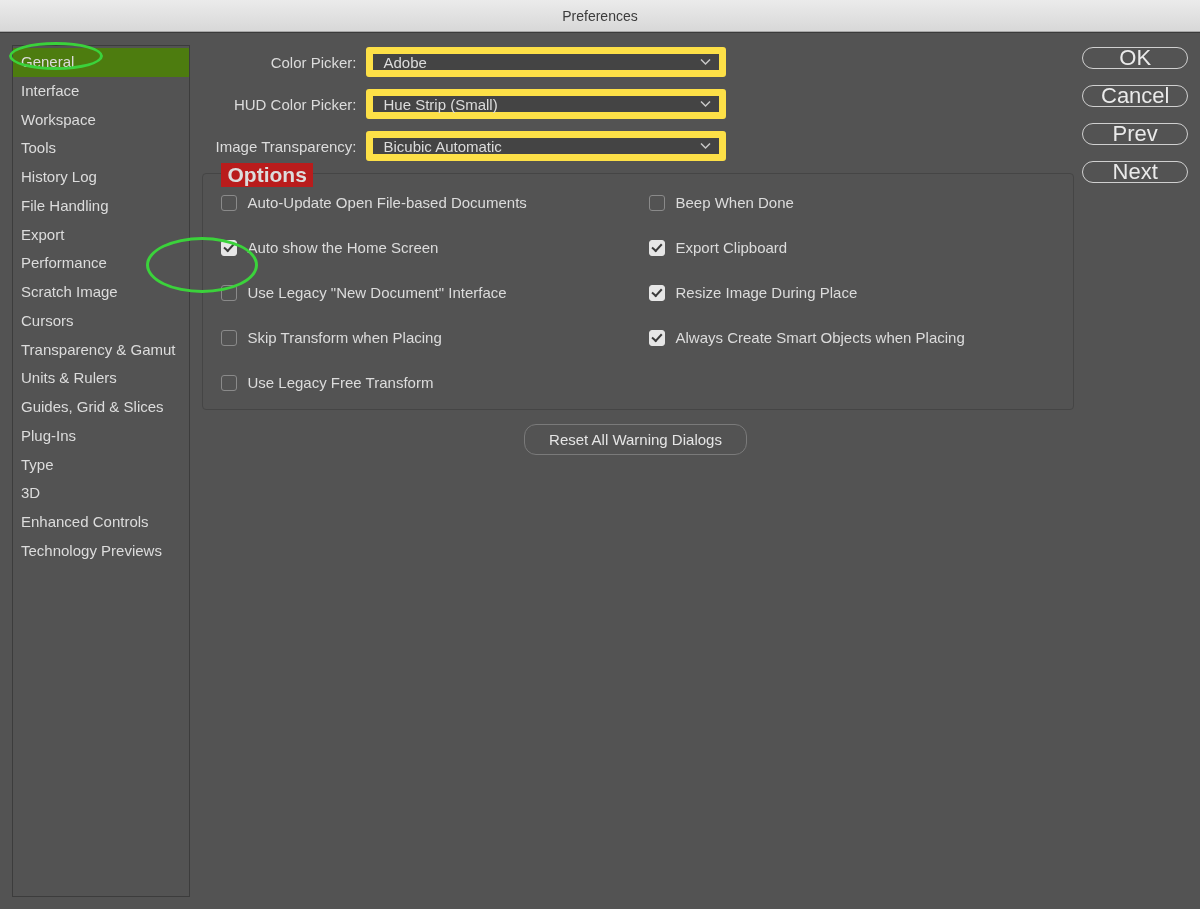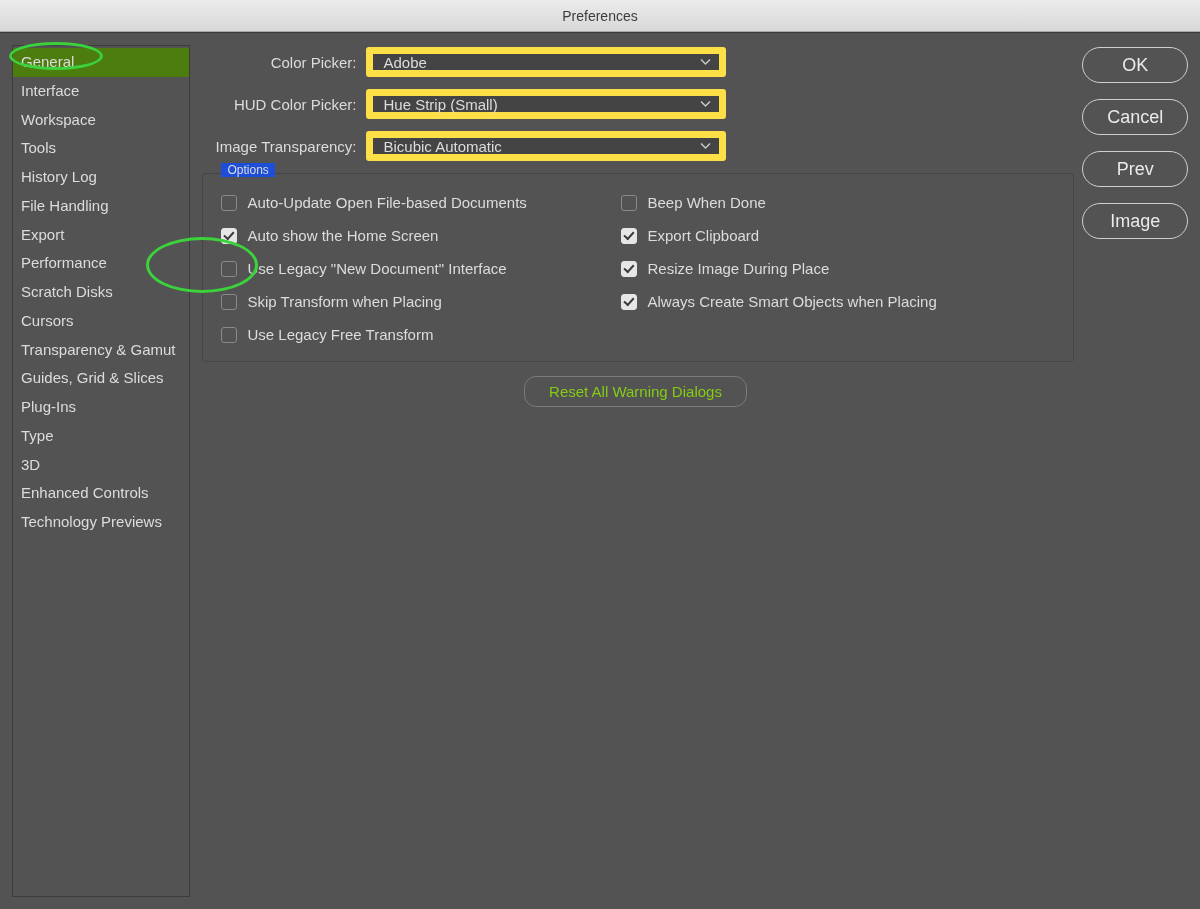--- a/index.html
+++ b/index.html
@@ -96,30 +96,32 @@
     border-radius: 4px;
     margin: 6px 0 14px 6px;
     padding: 20px 18px 18px 18px;
     position: relative;
     width: 872px;
   }
   .options-legend {
     position: absolute;
     top: -11px;
     left: 18px;
-    background: #1d4ed8;
+    background: #b91c1c;
     padding: 0 6px;
     color: #dcdcdc;
-    font-size: 12px;
+    font-size: 21px;
+    font-weight: bold;
   }
   .options-grid {
     display: grid;
     grid-template-columns: 400px auto;
     column-gap: 0;
     row-gap: 16px;
+    gap: 28px;
   }
   .check-row {
     display: flex;
     align-items: center;
     gap: 10px;
   }
   .checkbox {
     width: 16px;
     height: 16px;
     border: 1px solid #8a8a8a;
@@ -149,39 +151,39 @@
     display: flex;
     gap: 16px;
     justify-content: center;
     width: 878px;
     margin-top: 8px;
   }
   .btn {
     background: #535353;
     border: 1px solid #7a7a7a;
     border-radius: 12px;
-    color: #84cc16;
+    color: #e5e5e5;
     padding: 6px 24px;
     font-size: 15px;
   }
   
   .right-col {
     width: 122px;
     padding: 14px 12px 0 0;
     display: flex;
     flex-direction: column;
     gap: 16px;
   }
   .pill-btn {
-    height: 36px;
+    height: 22px;
     border: 1.5px solid #d0d0d0;
     border-radius: 18px;
     background: transparent;
     color: #eaeaea;
-    font-size: 18px;
+    font-size: 22px;
     display: flex;
     align-items: center;
     justify-content: center;
   }
   
   .annot {
     position: absolute;
     border: 3.5px solid #3bd23b;
     border-radius: 50%;
     pointer-events: none;
@@ -202,23 +204,24 @@
     <div class="sidebar">
       <div class="annot" style="left:-4px; top:-4px; width:94px; height:28px;"></div>
       <div class="sidebar-item selected"><span>General</span></div>
       <div class="sidebar-item"><span>Interface</span></div>
       <div class="sidebar-item"><span>Workspace</span></div>
       <div class="sidebar-item"><span>Tools</span></div>
       <div class="sidebar-item"><span>History Log</span></div>
       <div class="sidebar-item"><span>File Handling</span></div>
       <div class="sidebar-item"><span>Export</span></div>
       <div class="sidebar-item"><span>Performance</span></div>
-      <div class="sidebar-item"><span>Scratch Disks</span></div>
+      <div class="sidebar-item"><span>Scratch Image</span></div>
       <div class="sidebar-item"><span>Cursors</span></div>
       <div class="sidebar-item"><span>Transparency &amp; Gamut</span></div>
+      <div class="sidebar-item"><span>Units &amp; Rulers</span></div>
       <div class="sidebar-item"><span>Guides, Grid &amp; Slices</span></div>
       <div class="sidebar-item"><span>Plug-Ins</span></div>
       <div class="sidebar-item"><span>Type</span></div>
       <div class="sidebar-item"><span>3D</span></div>
       <div class="sidebar-item"><span>Enhanced Controls</span></div>
       <div class="sidebar-item"><span>Technology Previews</span></div>
     </div>
 
     <div class="main">
       <div class="annot" style="left:-44px; top:204px; width:112px; height:56px;"></div>
@@ -318,18 +321,18 @@
       <button class="pill-btn">
         <span>OK</span>
       </button>
       <button class="pill-btn">
         <span>Cancel</span>
       </button>
       <button class="pill-btn">
         <span>Prev</span>
       </button>
       <button class="pill-btn">
-        <span>Image</span>
+        <span>Next</span>
       </button>
     </div>
 
   </div>
 </div>
 
 </body></html>

